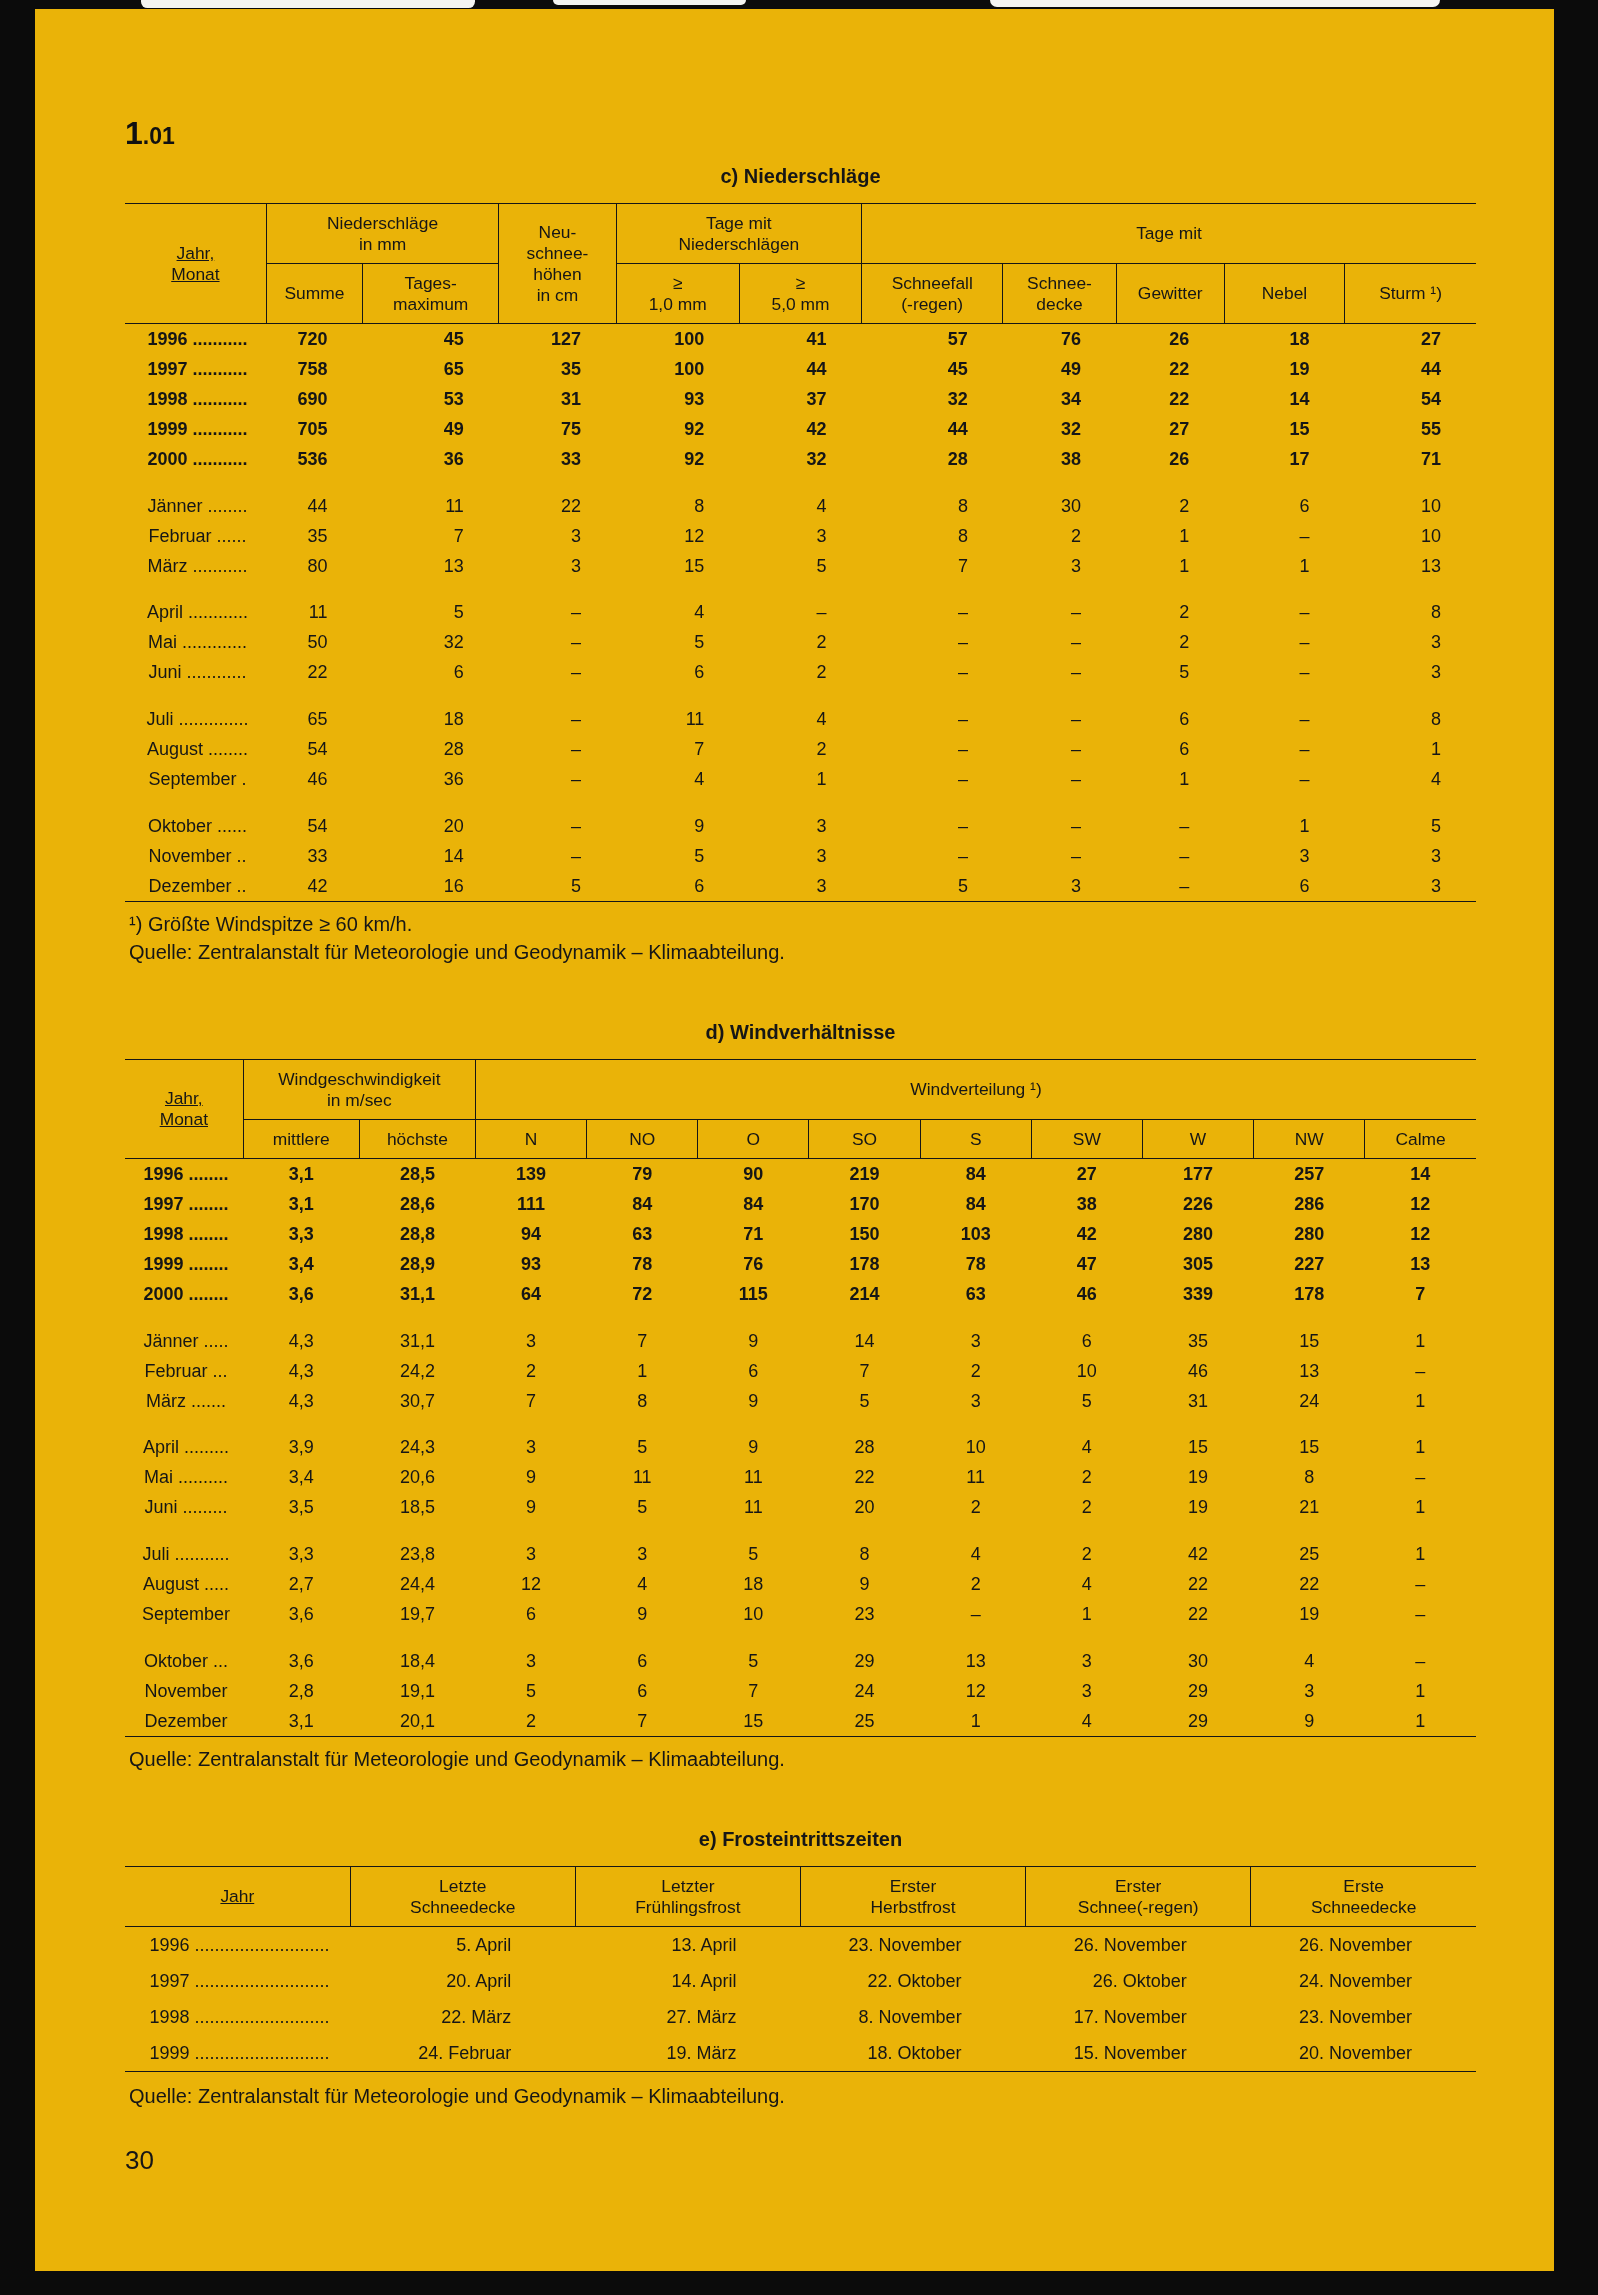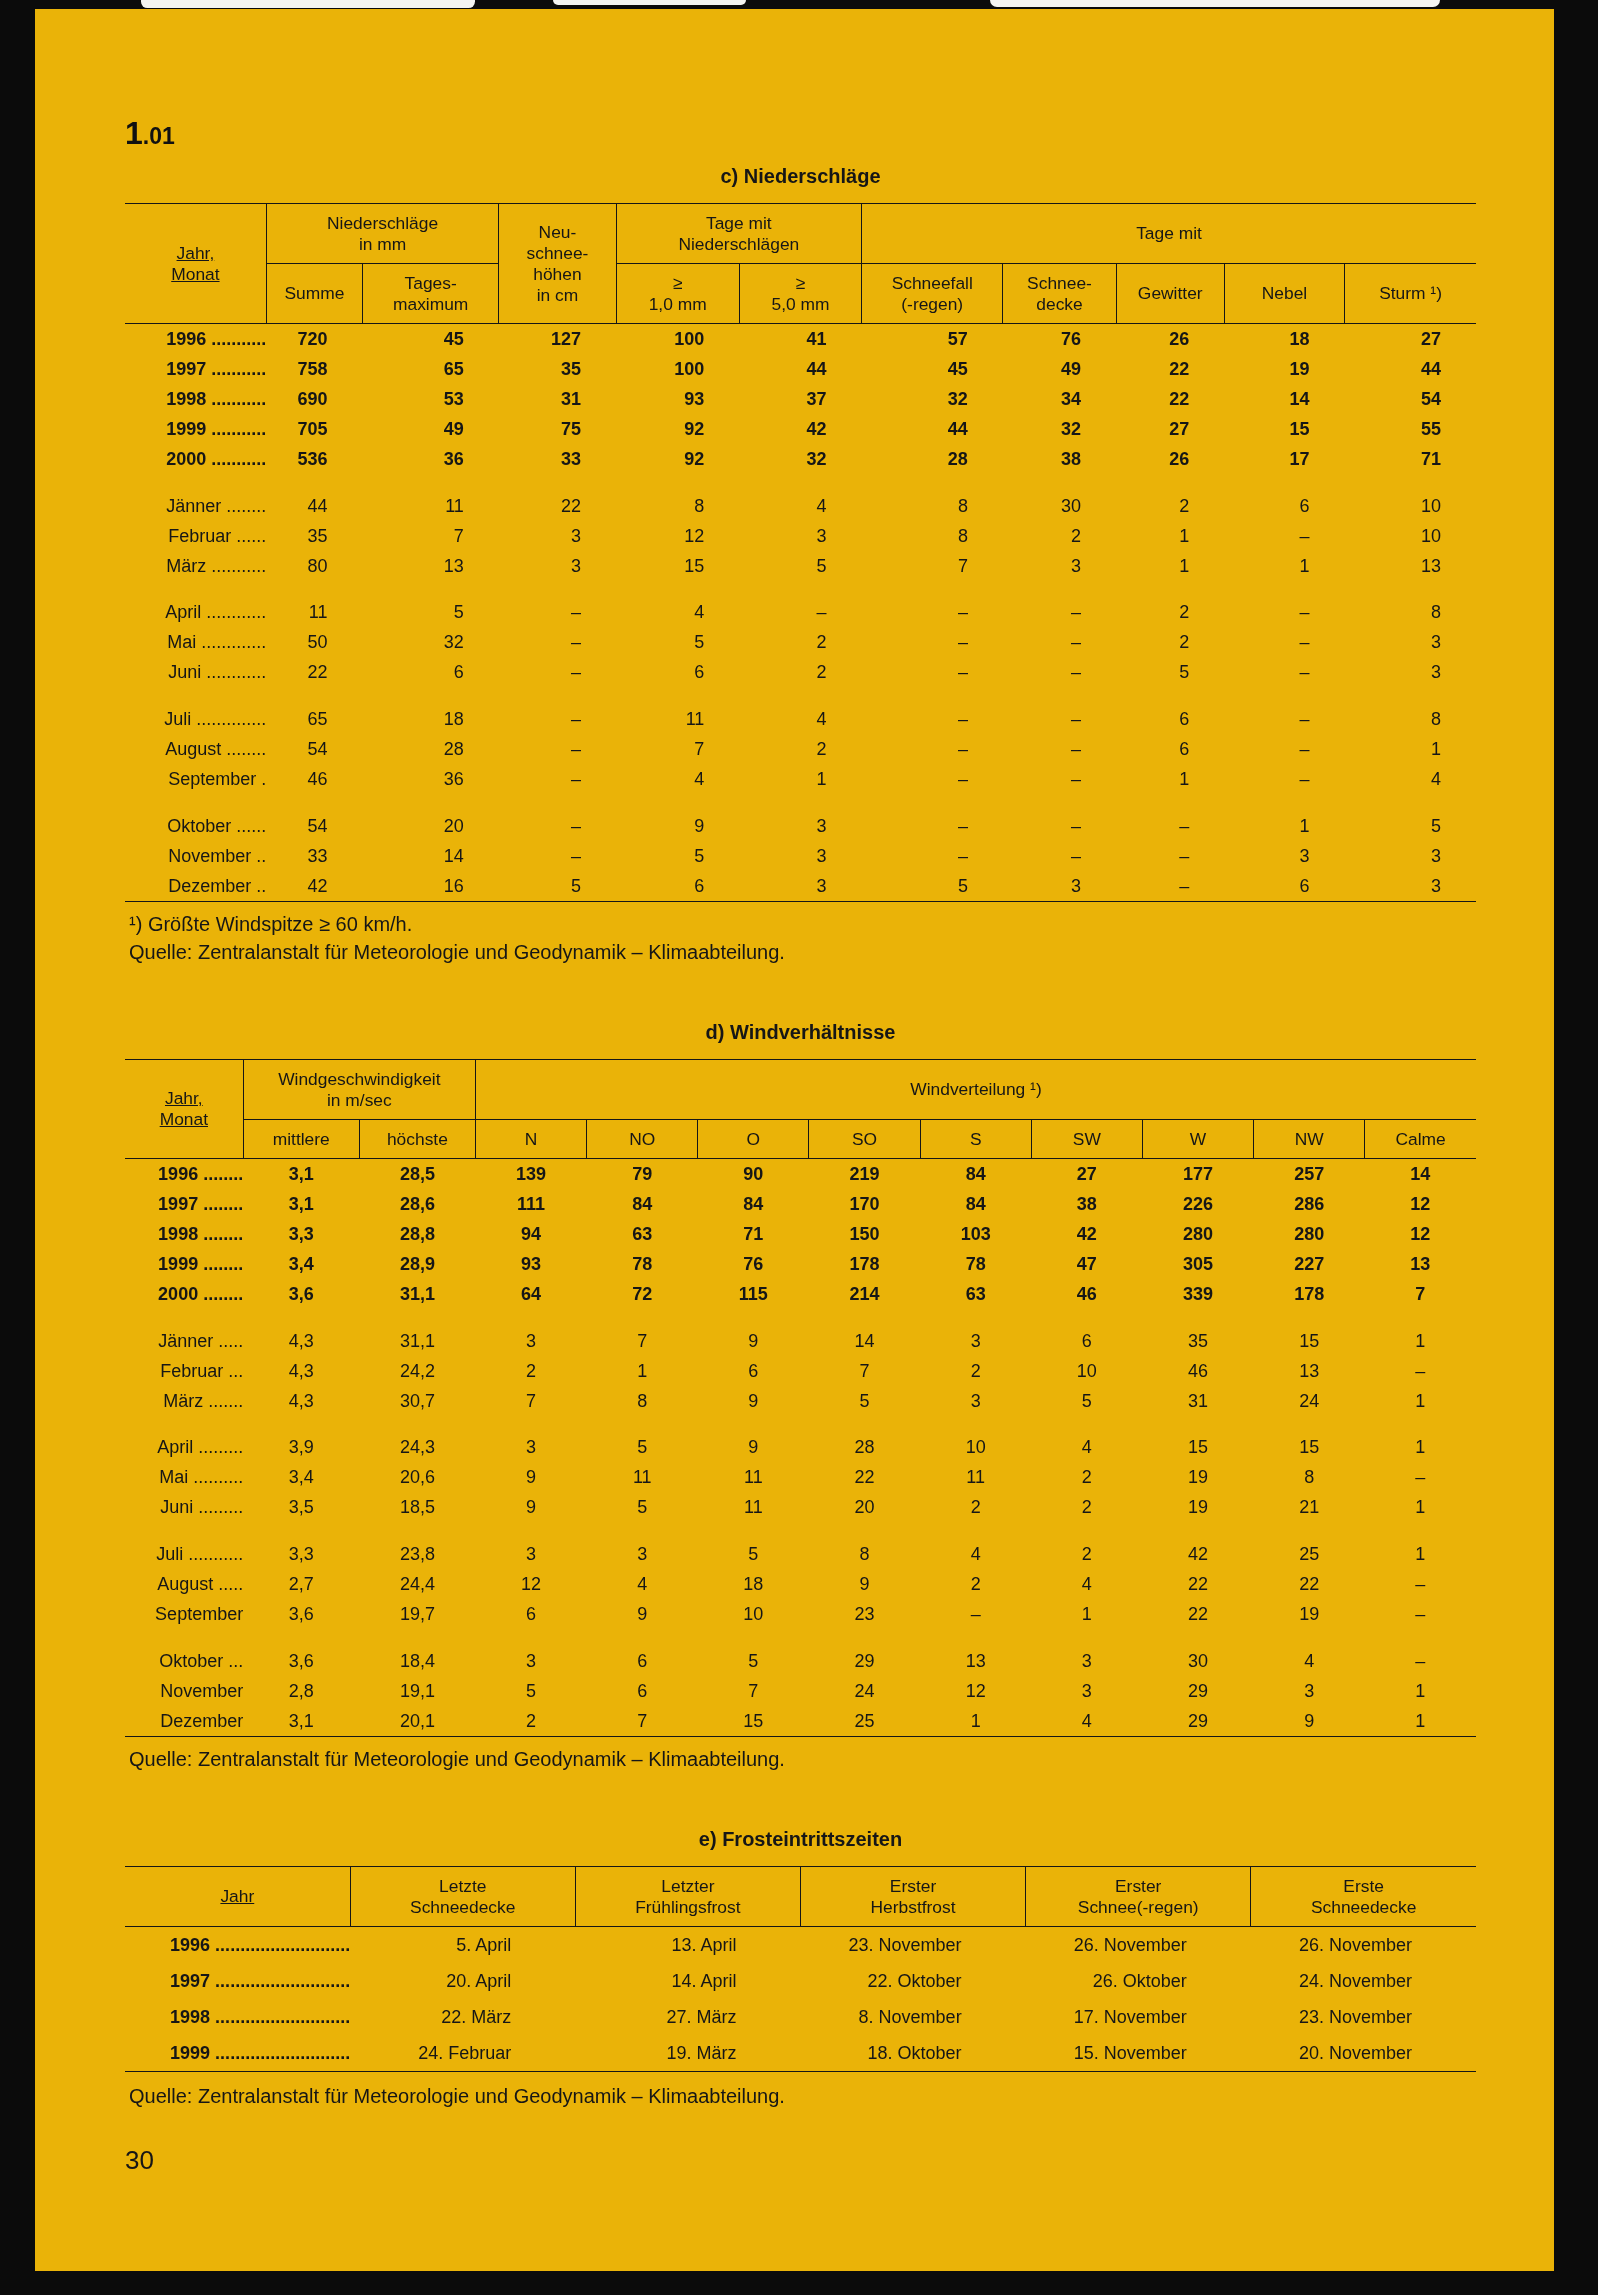--- a/index.html
+++ b/index.html
@@ -42,22 +42,22 @@
     padding: 8.4px 2.6px;
   }
   thead th { border-left: 1.3px solid #161616; }
   thead tr:first-child th:first-child { border-left: none; text-decoration: underline; }
   th.grp   { border-bottom: 1.3px solid #161616; }
   th.span2 { border-bottom: 1.9px solid #161616; }
   thead tr.subrow th { border-bottom: 1.9px solid #161616; }
 
   td { font-size: 18px; line-height: 30px; padding: 0; vertical-align: middle; }
   tr.bold td { font-weight: bold; }
-  td.bold-label { font-weight: bold; }
-  td.rowlabel { text-align: right; padding-left: 3.9px; white-space: nowrap; overflow: hidden; }
+  td.bold-label { font-weight: normal; }
+  td.rowlabel { text-align: center; padding-left: 3.9px; white-space: nowrap; overflow: hidden; }
   tr.spacer td { height: 16.7px; line-height: 16.7px; }
 
   .tc td.num { text-align: right; padding-right: 35px; }
   .td-tbl td.num { text-align: center; }
   .te td { line-height: 36px; }
   .te td.num { text-align: right; padding-right: 64px; }
 
   .note-block { margin-top: 10.3px; }
   .note-block p, .source-only p { margin: 4px; font-size: 20px; line-height: 24.4px; }
   .source-only { margin-top: 11.6px; }

